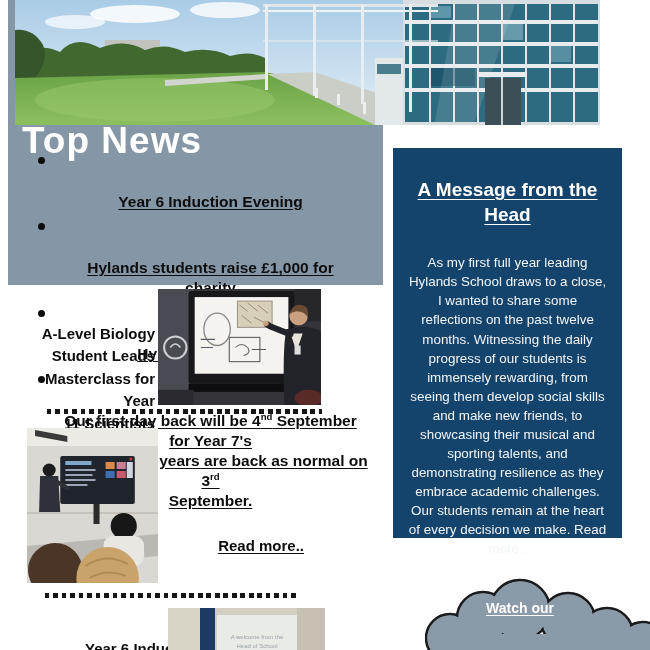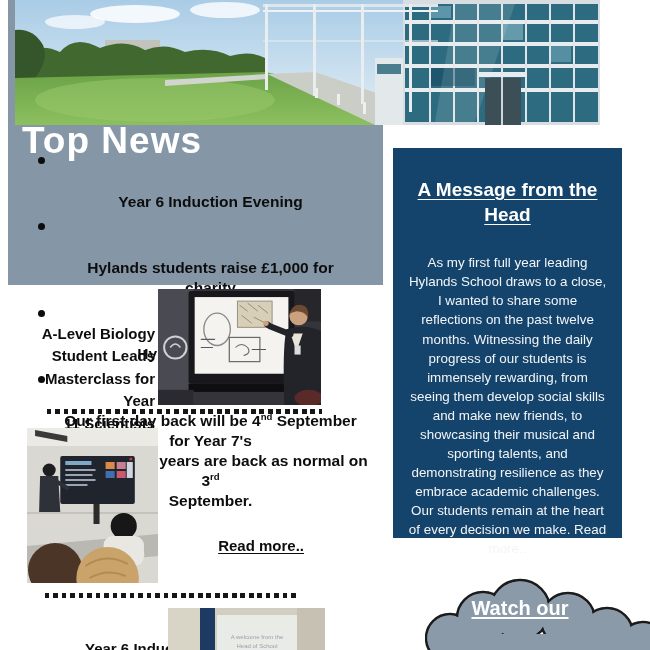--- a/index.html
+++ b/index.html
@@ -8,21 +8,21 @@
 
   
   .topnews { position:absolute; left:8px; top:0; width:375px; height:285px; background:#8597a7; }
   .topnews h1 { position:absolute; left:14px; top:120px; margin:0; font-size:37px; font-weight:800;
                 color:#ffffff; letter-spacing:1px; }
   .news-list { position:absolute; left:0; top:152px; width:375px; margin:0; padding:0; list-style:none; }
   .news-list li { position:relative; text-align:center; padding:0 14px 0 44px; margin:0 0 7px 0;
                   font-size:15.5px; font-weight:700; color:#0d0d0d; line-height:1.28; white-space:pre-line; }
   .news-list .dot { position:absolute; left:30px; top:5px; width:7px; height:7px; border-radius:50%;
                     background:#0d0d0d; }
-  .ul-txt { text-underline-offset:2px; color:#0d0d0d; cursor:pointer; }
+  .ul-txt { text-decoration:underline; text-underline-offset:2px; color:#0d0d0d; cursor:pointer; }
   .sup { font-size:0.62em; vertical-align:super; }
 
   
   .hero { position:absolute; left:15px; top:0; width:585px; height:125px; overflow:hidden; }
 
   
   .message { position:absolute; left:393px; top:148px; width:229px; height:390px; background:#14436b;
              color:#f2f5f7; text-align:center; box-sizing:border-box; padding:30px 13px 0 13px; }
   .message h2 { margin:0 auto; font-size:19px; font-weight:700; line-height:1.3;
                 text-decoration:underline; text-underline-offset:3px; width:190px; color:#ffffff; }
@@ -49,21 +49,21 @@
 
   
   .dots { position:absolute; height:5px;
           background:repeating-linear-gradient(90deg,#161616 0 4.5px,transparent 4.5px 8.5px); }
   .d1 { left:47px; top:409px; width:275px; }
   .d2 { left:45px; top:593px; width:253px; }
 
   
   .cloud { position:absolute; left:425px; top:576px; width:225px; height:74px; cursor:pointer; }
   .cloud-text { position:absolute; left:445px; top:598px; width:150px; text-align:center; color:#ffffff;
-                font-size:20px; font-weight:700; line-height:21px; cursor:pointer; }
+                font-size:14px; font-weight:700; line-height:21px; cursor:pointer; }
   .cloud-text span { display:block; text-decoration:underline; text-underline-offset:2px; }
 </style>
 </head>
 <body>
 
 <div class="page">
 
   <section class="topnews">
     <h1>Top News</h1>
     <ul class="news-list">

